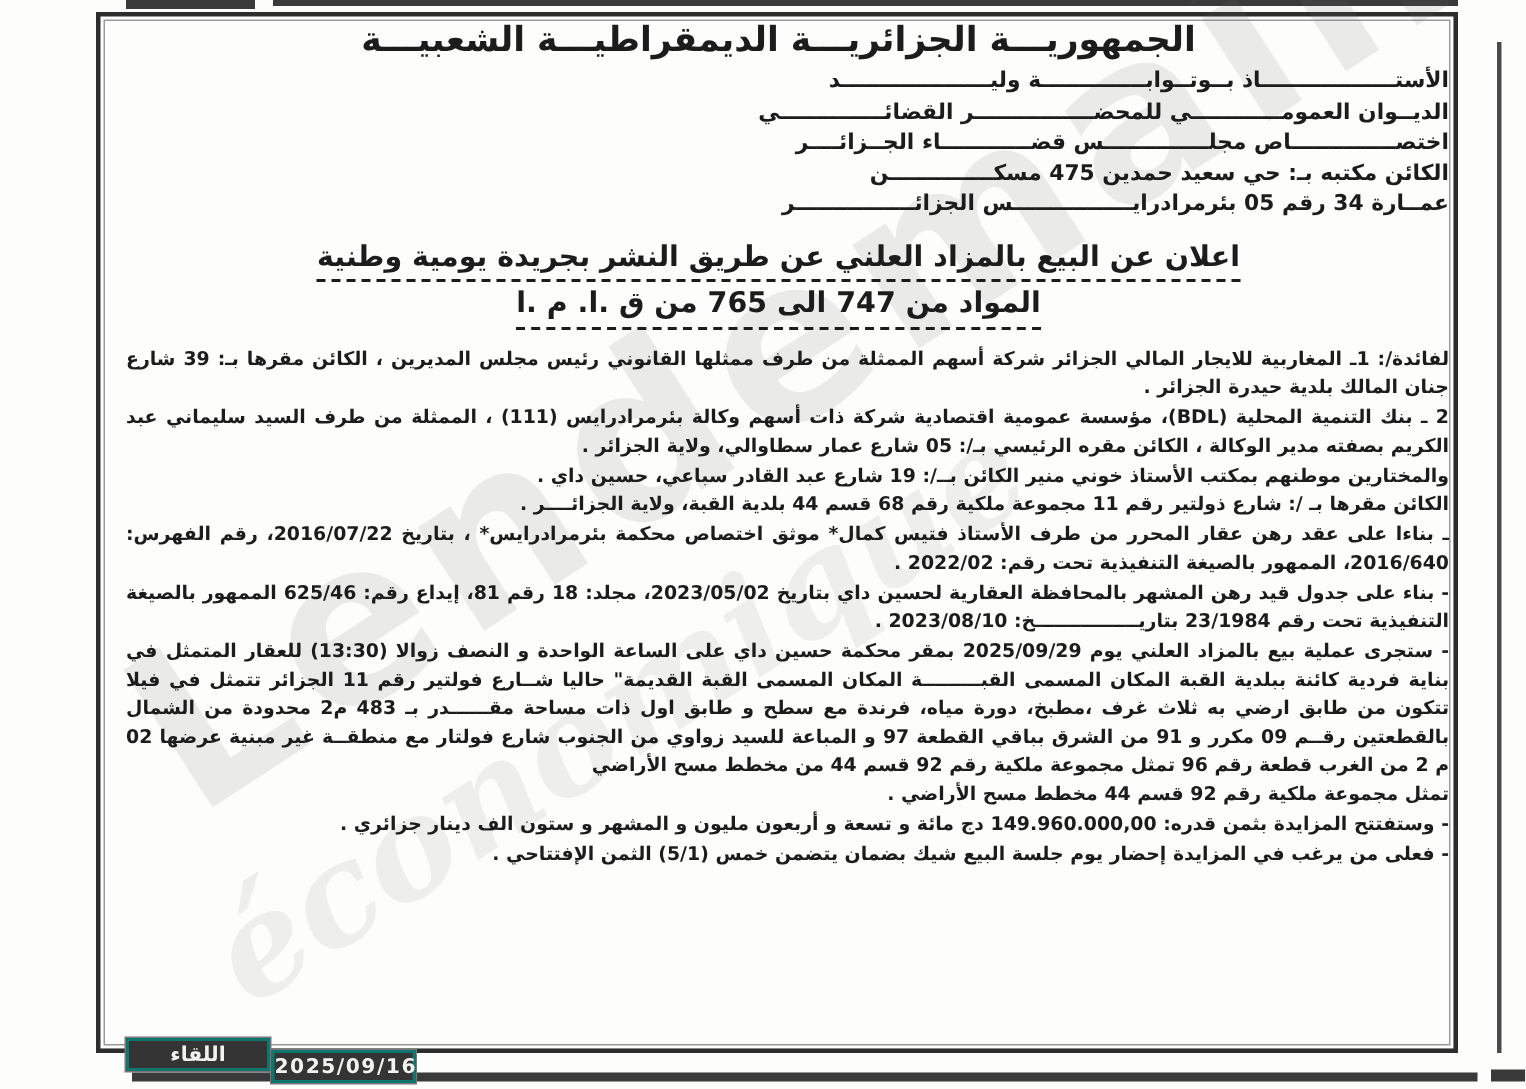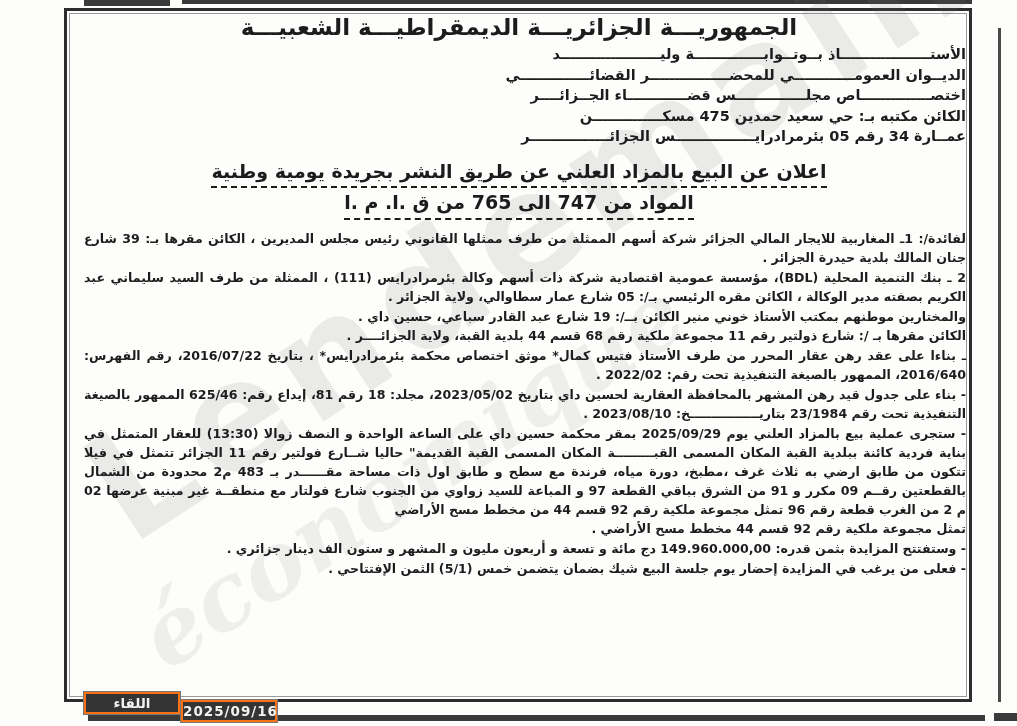--- a/index.html
+++ b/index.html
@@ -25,21 +25,21 @@
   .office{font-size:14.5px;font-weight:bold;text-align:right;line-height:1.42;padding-left:20px;}
   .office div{white-space:nowrap;overflow:hidden;}
   
   .ad-title{font-size:19px;font-weight:bold;text-align:center;margin-top:10px;line-height:1.5;}
   .ad-title .t{display:inline-block;border-bottom:2px dashed #1c1c1c;padding-bottom:1px;}
   
   .body{margin-top:10px;font-size:12.6px;font-weight:bold;line-height:18.9px;
         text-align:justify;text-align-last:right;}
   .body p{margin:0 0 1px 12px;}
   
-  .badge{position:absolute;z-index:3;background:#343434;border:2px solid #f97316;color:#f2f2ef;
+  .badge{position:absolute;z-index:3;background:#343434;border:2px solid #0f766e;color:#f2f2ef;
          font-weight:bold;font-size:13.5px;text-align:center;line-height:18px;height:18px;
          box-shadow:0 0 0 1px #777;}
   .badge-paper{left:84px;top:692px;width:92px;}
   .badge-date{left:181px;top:700px;width:92px;letter-spacing:1px;}
 </style>
 </head>
 <body>
 
 <div class="page">
 

